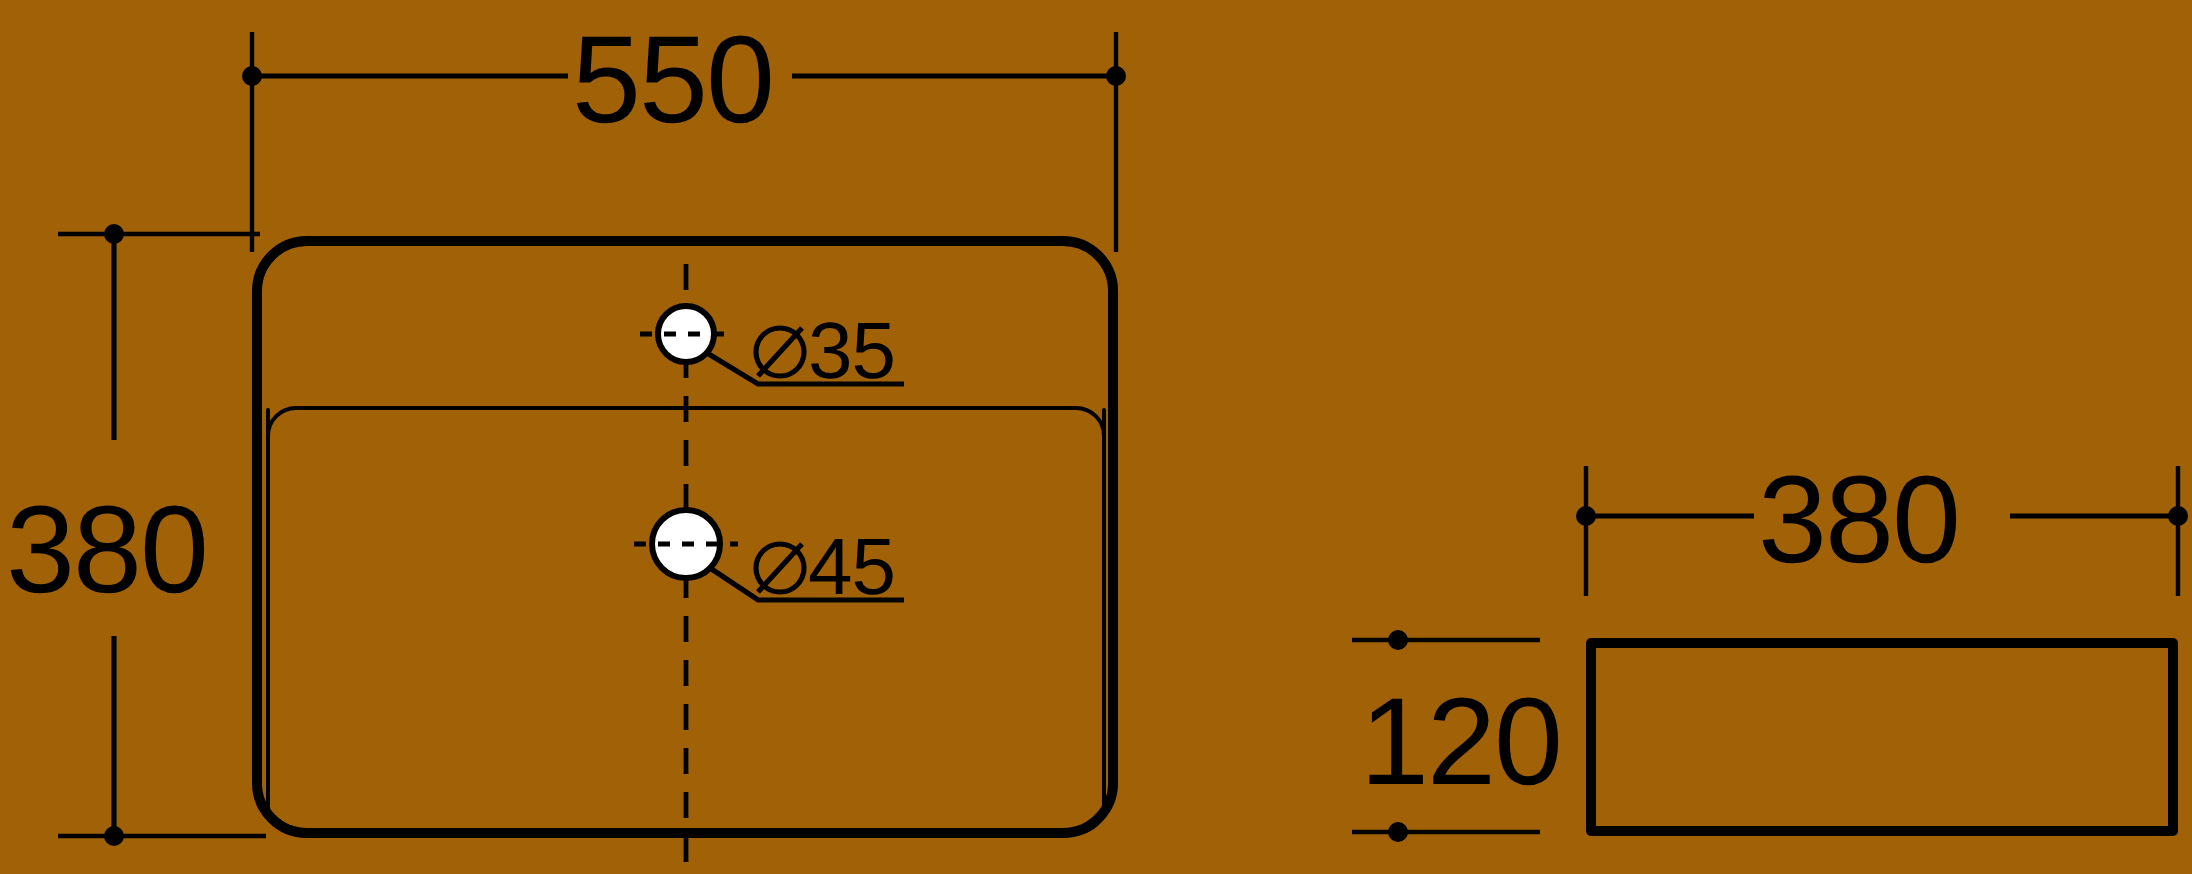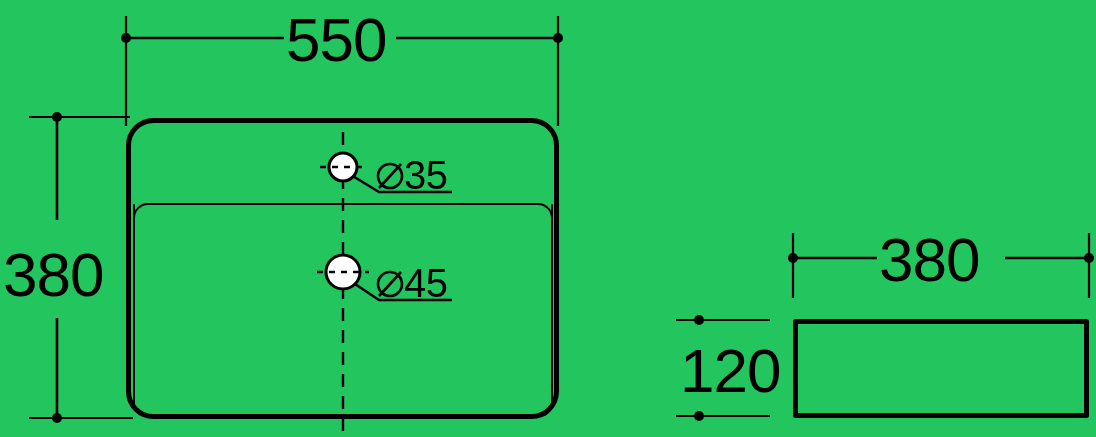--- a/index.html
+++ b/index.html
@@ -4,21 +4,21 @@
 <style>
   html, body {
     margin: 0;
     padding: 0;
     background: #ffffff;
   }
   #drawing-root {
     position: relative;
     width: 1096px;
     height: 437px;
-    background: #22c55e;
+    background: #a16207;
     font-family: "Liberation Sans", sans-serif;
     overflow: hidden;
   }
   svg.cad {
     position: absolute;
     top: 0;
     left: 0;
     width: 1096px;
     height: 437px;
     display: block;

